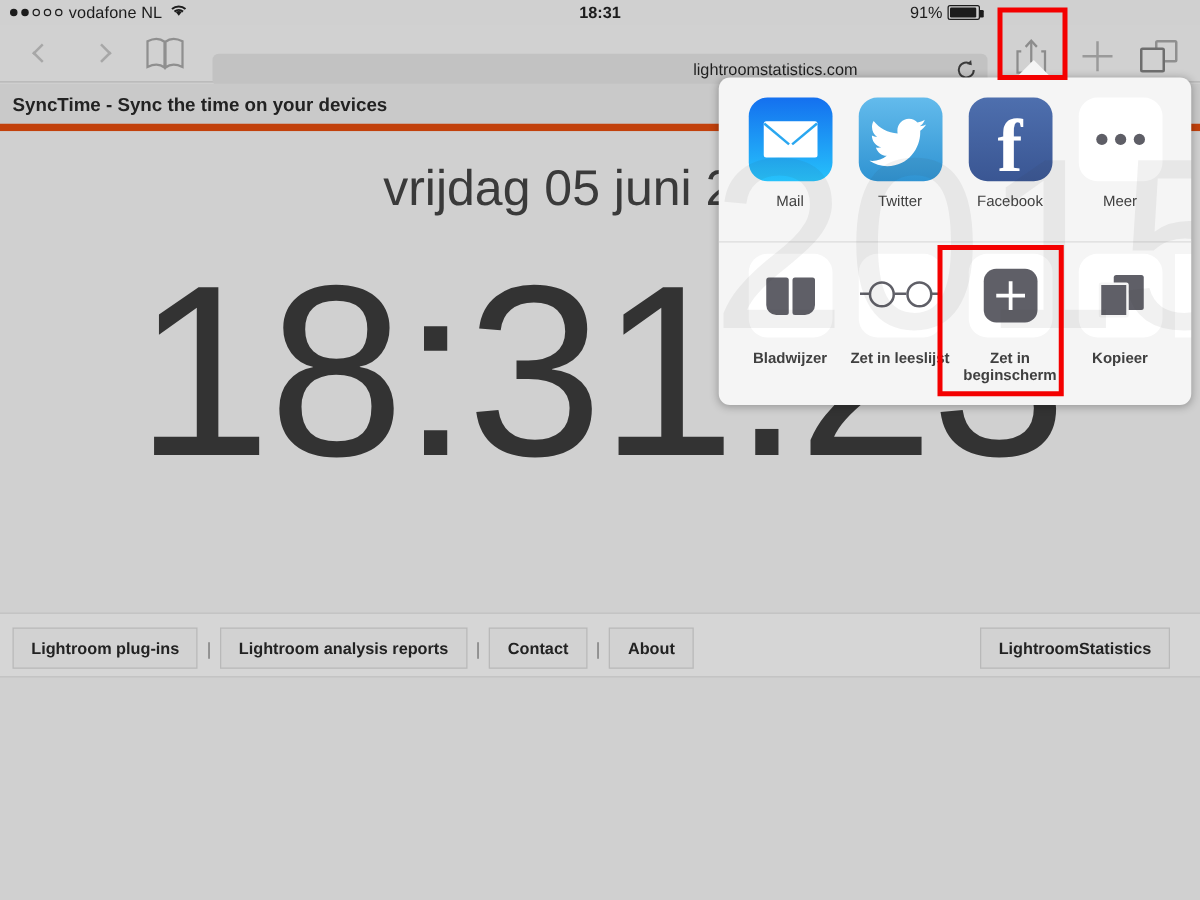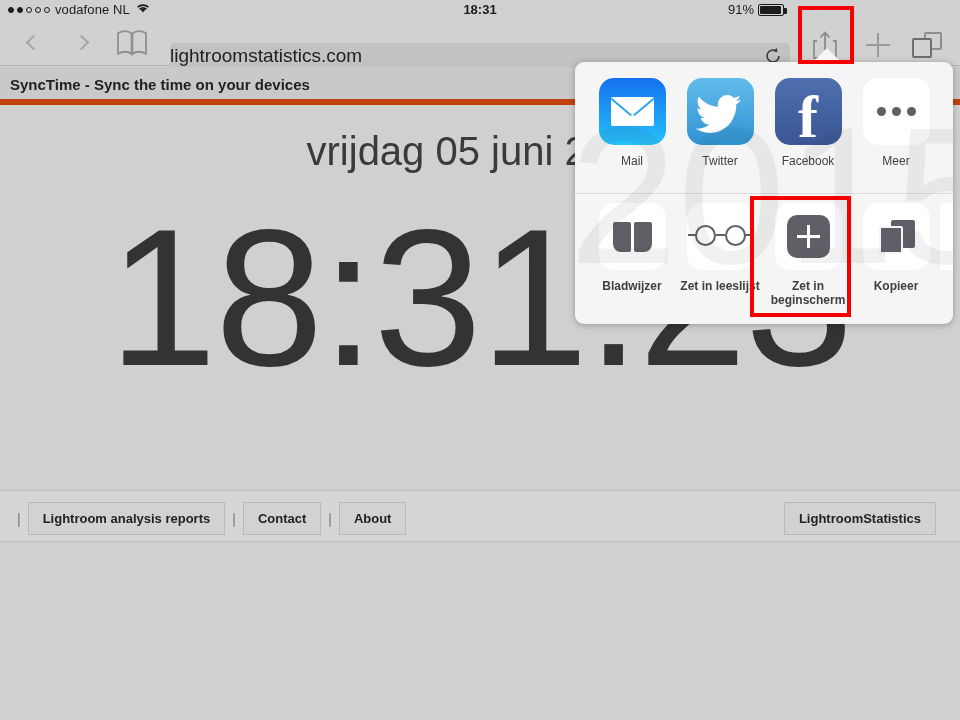--- a/index.html
+++ b/index.html
@@ -40,22 +40,22 @@
   .chev.right { transform: rotate(-45deg); }
   #btn-back { left: 20px; }
   #btn-fwd { left: 68px; }
   #btn-bookmarks { left: 115px; top: 9px; width: 34px; height: 28px; }
 
   .urlbar {
     position: absolute; left: 170px; top: 23px; width: 620px; height: 26px;
     background: #c2c2c2; border-radius: 5px;
   }
   .url-text {
-    position: absolute; left: 0; width: 516px; text-align: left;
-    font-size: 19px; line-height: 26px; color: #1f1f1f;
+    position: absolute; left: 0; width: 516px; text-align: right;
+    font-size: 13px; line-height: 26px; color: #1f1f1f;
   }
   .reload { position: absolute; right: 8px; top: 4px; width: 18px; height: 18px; }
 
   .tb-right-btn { position: absolute; top: 11px; width: 28px; height: 28px; }
   #btn-share { left: 812px; top: 10px; width: 26px; height: 30px; }
   #btn-newtab { left: 864px; }
   #btn-tabs { left: 912px; top: 12px; width: 30px; height: 26px; }
   .plus-h, .plus-v { position: absolute; background: #9a9a9a; }
   .plus-h { left: 2px; top: 13px; width: 24px; height: 2px; }
   .plus-v { left: 13px; top: 2px; width: 2px; height: 24px; }
@@ -237,20 +237,21 @@
     <div class="title">SyncTime - Sync the time on your devices</div>
   </div>
 
   <div class="content">
     <div class="date-line">vrijdag 05 juni 2015</div>
     <div class="clock">18:31.23</div>
   </div>
 
   <div class="footer">
     <div class="nav-left">
+      <button class="navbtn">Lightroom plug-ins</button>
       <span class="navsep">|</span>
       <button class="navbtn">Lightroom analysis reports</button>
       <span class="navsep">|</span>
       <button class="navbtn">Contact</button>
       <span class="navsep">|</span>
       <button class="navbtn">About</button>
     </div>
     <div class="nav-right">
       <button class="navbtn">LightroomStatistics</button>
     </div>

